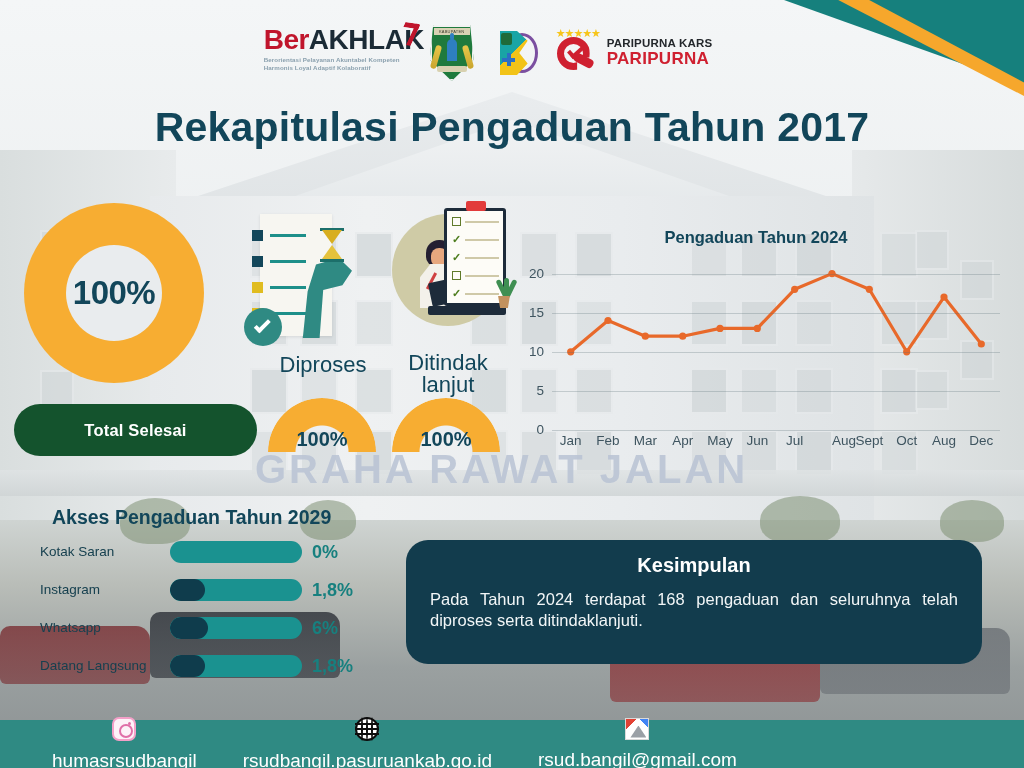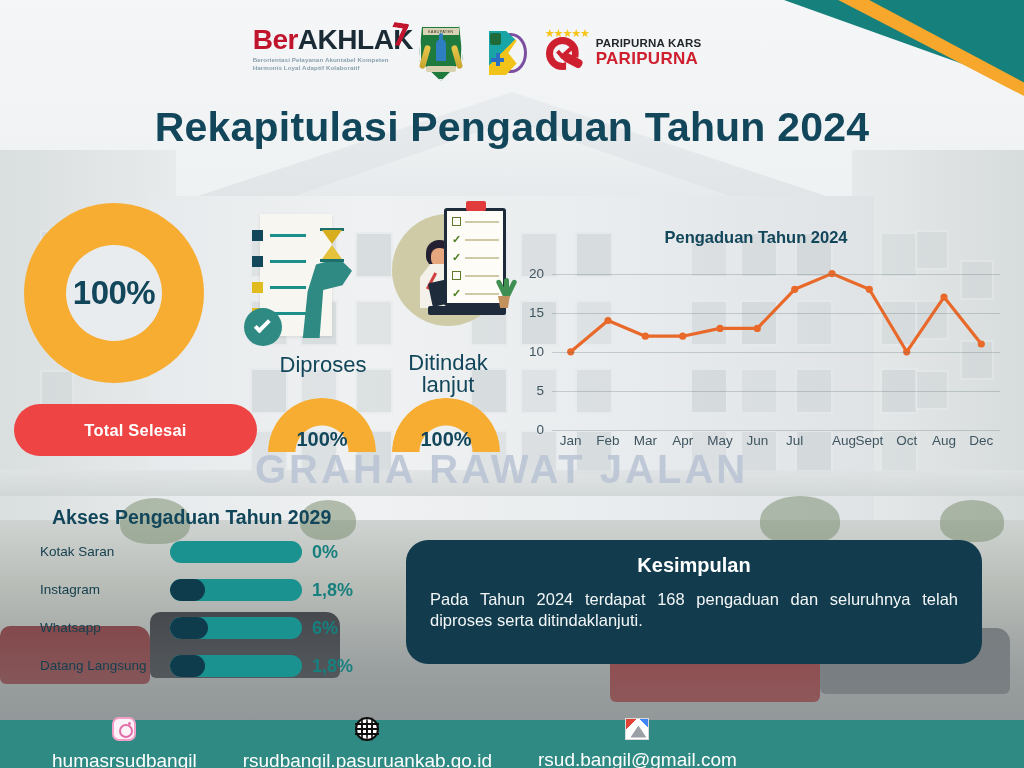--- a/index.html
+++ b/index.html
@@ -75,21 +75,21 @@
     clip-path:polygon(100% 0, 100% 100%, 0 0);
     border-bottom-left-radius:120px;
   }
   .corner-orange {
     position:absolute; right:0; top:0; width:258px; height:96px;
     background:#f6a72c;
     clip-path:polygon(28% 0, 40% 0, 100% 86%, 100% 100%);
   }
 
   
-  .header { position:absolute; left:5px; top:22px; width:944px; height:62px; }
+  .header { position:absolute; left:16px; top:22px; width:944px; height:62px; }
   .logos { display:flex; align-items:center; justify-content:center; gap:16px; height:62px; }
 
   .berakhlak { position:relative; width:150px; height:54px; }
   .berakhlak .word {
     font-size:28px; font-weight:bold; letter-spacing:-.5px; line-height:28px;
     color:#c0152c;
   }
   .berakhlak .word .blk { color:#1b2b36; }
   .berakhlak .tick {
     position:absolute; right:-2px; top:-3px; width:16px; height:22px;
@@ -189,21 +189,21 @@
   }
   .donut-hole {
     width:96px; height:96px; border-radius:50%;
     background:#e9ecee;
     display:flex; align-items:center; justify-content:center;
   }
   .donut-val { font-size:33px; font-weight:bold; color:#12465a; letter-spacing:-.5px; }
 
   .pill-total {
     position:absolute; left:14px; top:404px; width:243px; height:52px;
-    background:#ef4444; border-radius:26px;
+    background:#14532d; border-radius:26px;
     display:flex; align-items:center; justify-content:center;
     color:#ffffff; font-size:16.5px; font-weight:bold; letter-spacing:.2px;
   }
 
   
   .illus1 { position:absolute; left:244px; top:212px; width:130px; height:135px; }
   .i1-paper {
     position:absolute; left:16px; top:2px; width:72px; height:122px;
     background:#f7f6f1; box-shadow:0 1px 3px rgba(0,0,0,.10);
   }
@@ -555,21 +555,21 @@
         </div>
         <div class="ktext">
           <div class="k1">PARIPURNA KARS</div>
           <div class="k2">PARIPURNA</div>
         </div>
       </div>
 
     </div>
   </div>
 
-  <div class="page-title">Rekapitulasi Pengaduan Tahun 2024</div>
+  <div class="page-title">Rekapitulasi Pengaduan Tahun 2017</div>
 
   <div class="donut-wrap">
     <div class="donut">
       <div class="donut-hole">
         <div class="donut-val">100%</div>
       </div>
     </div>
   </div>
   <div class="pill-total">Total Selesai</div>
 

